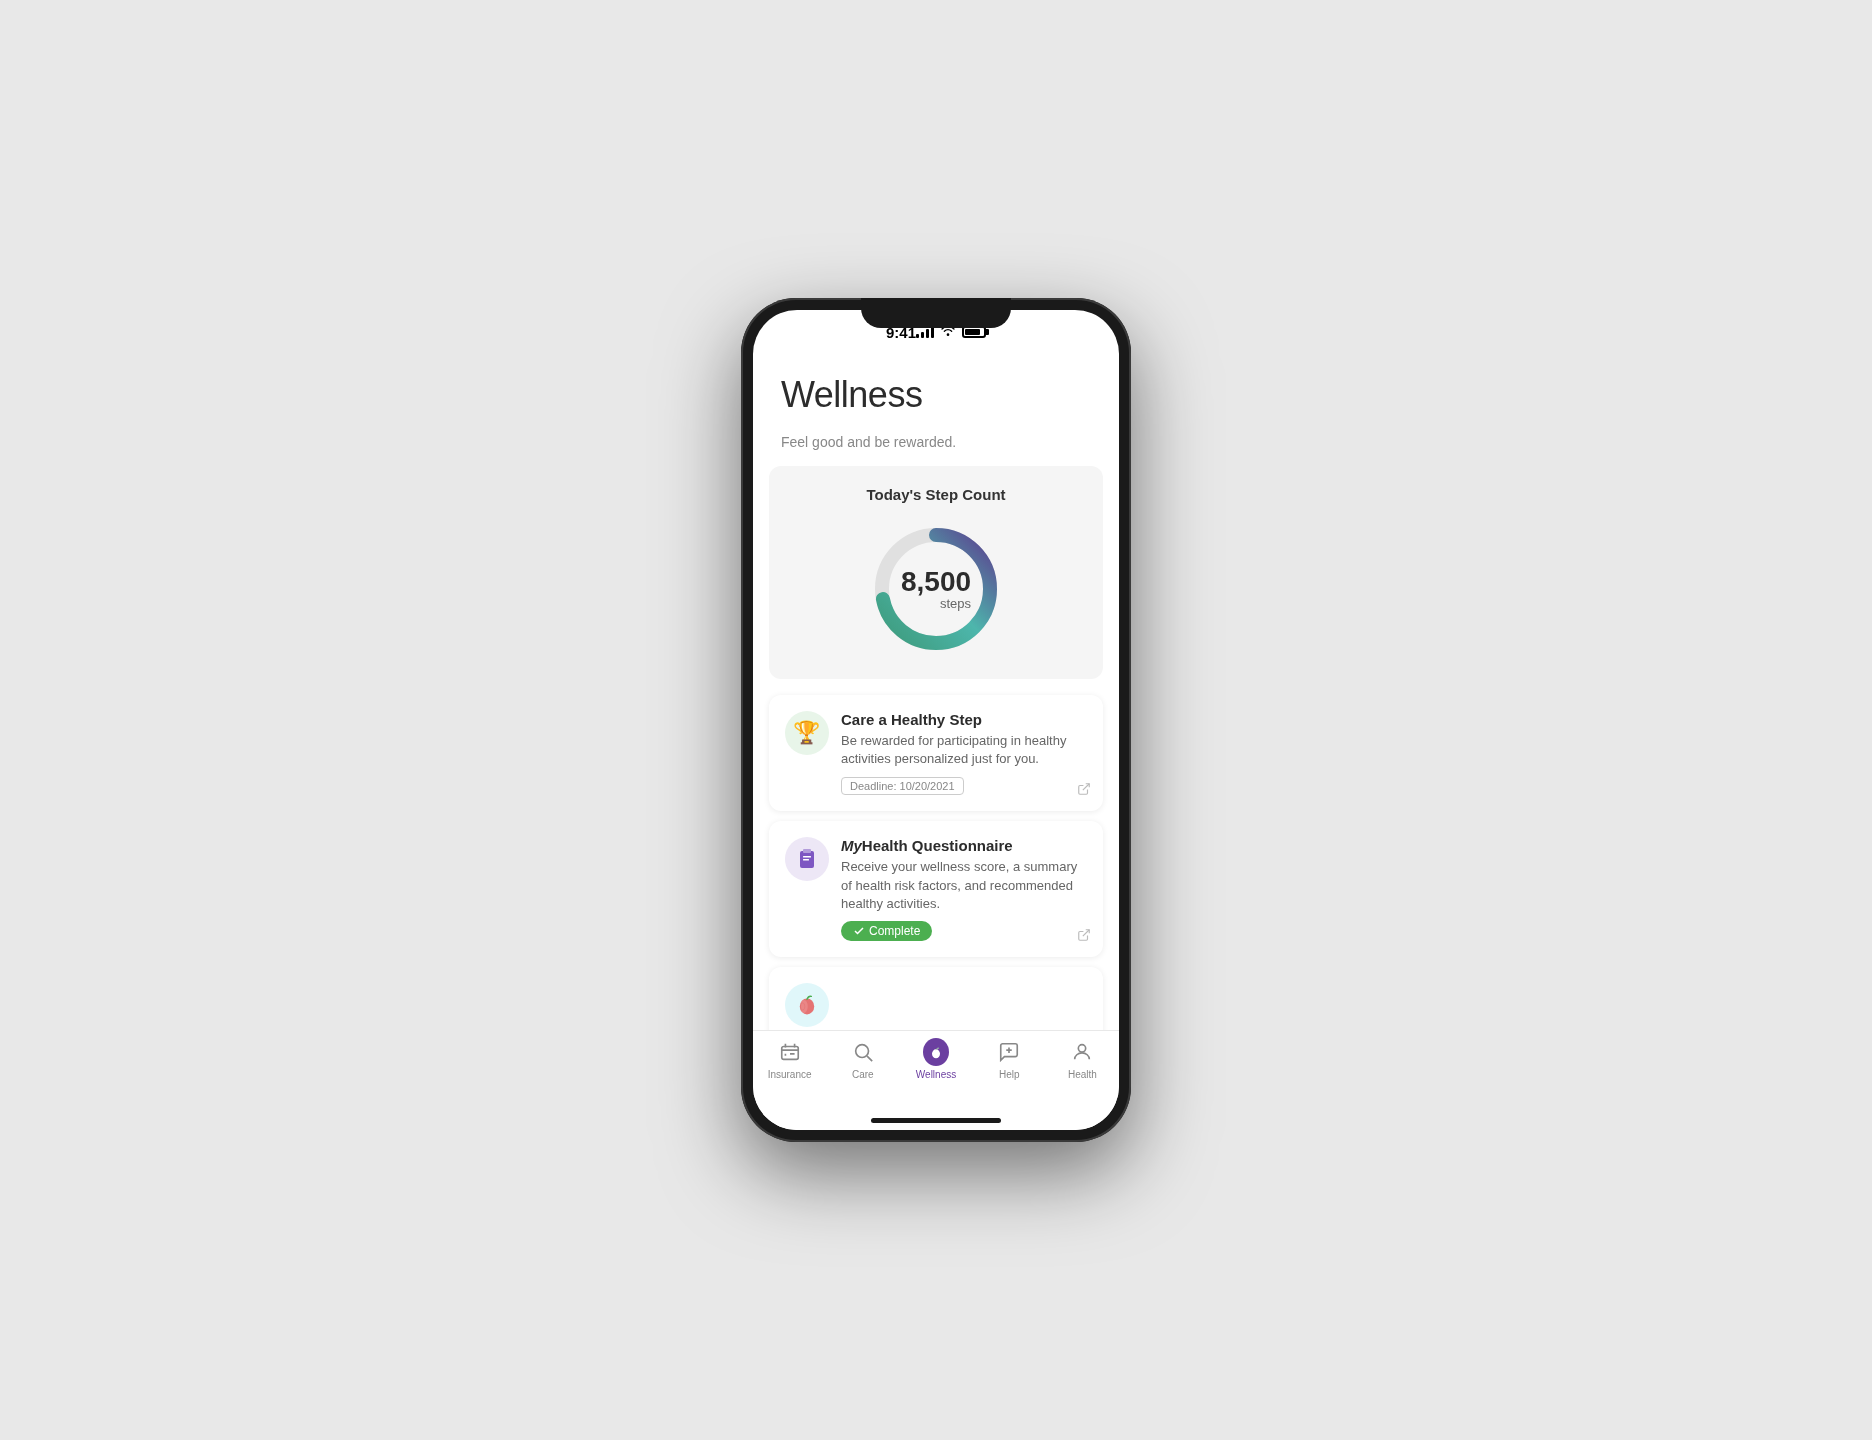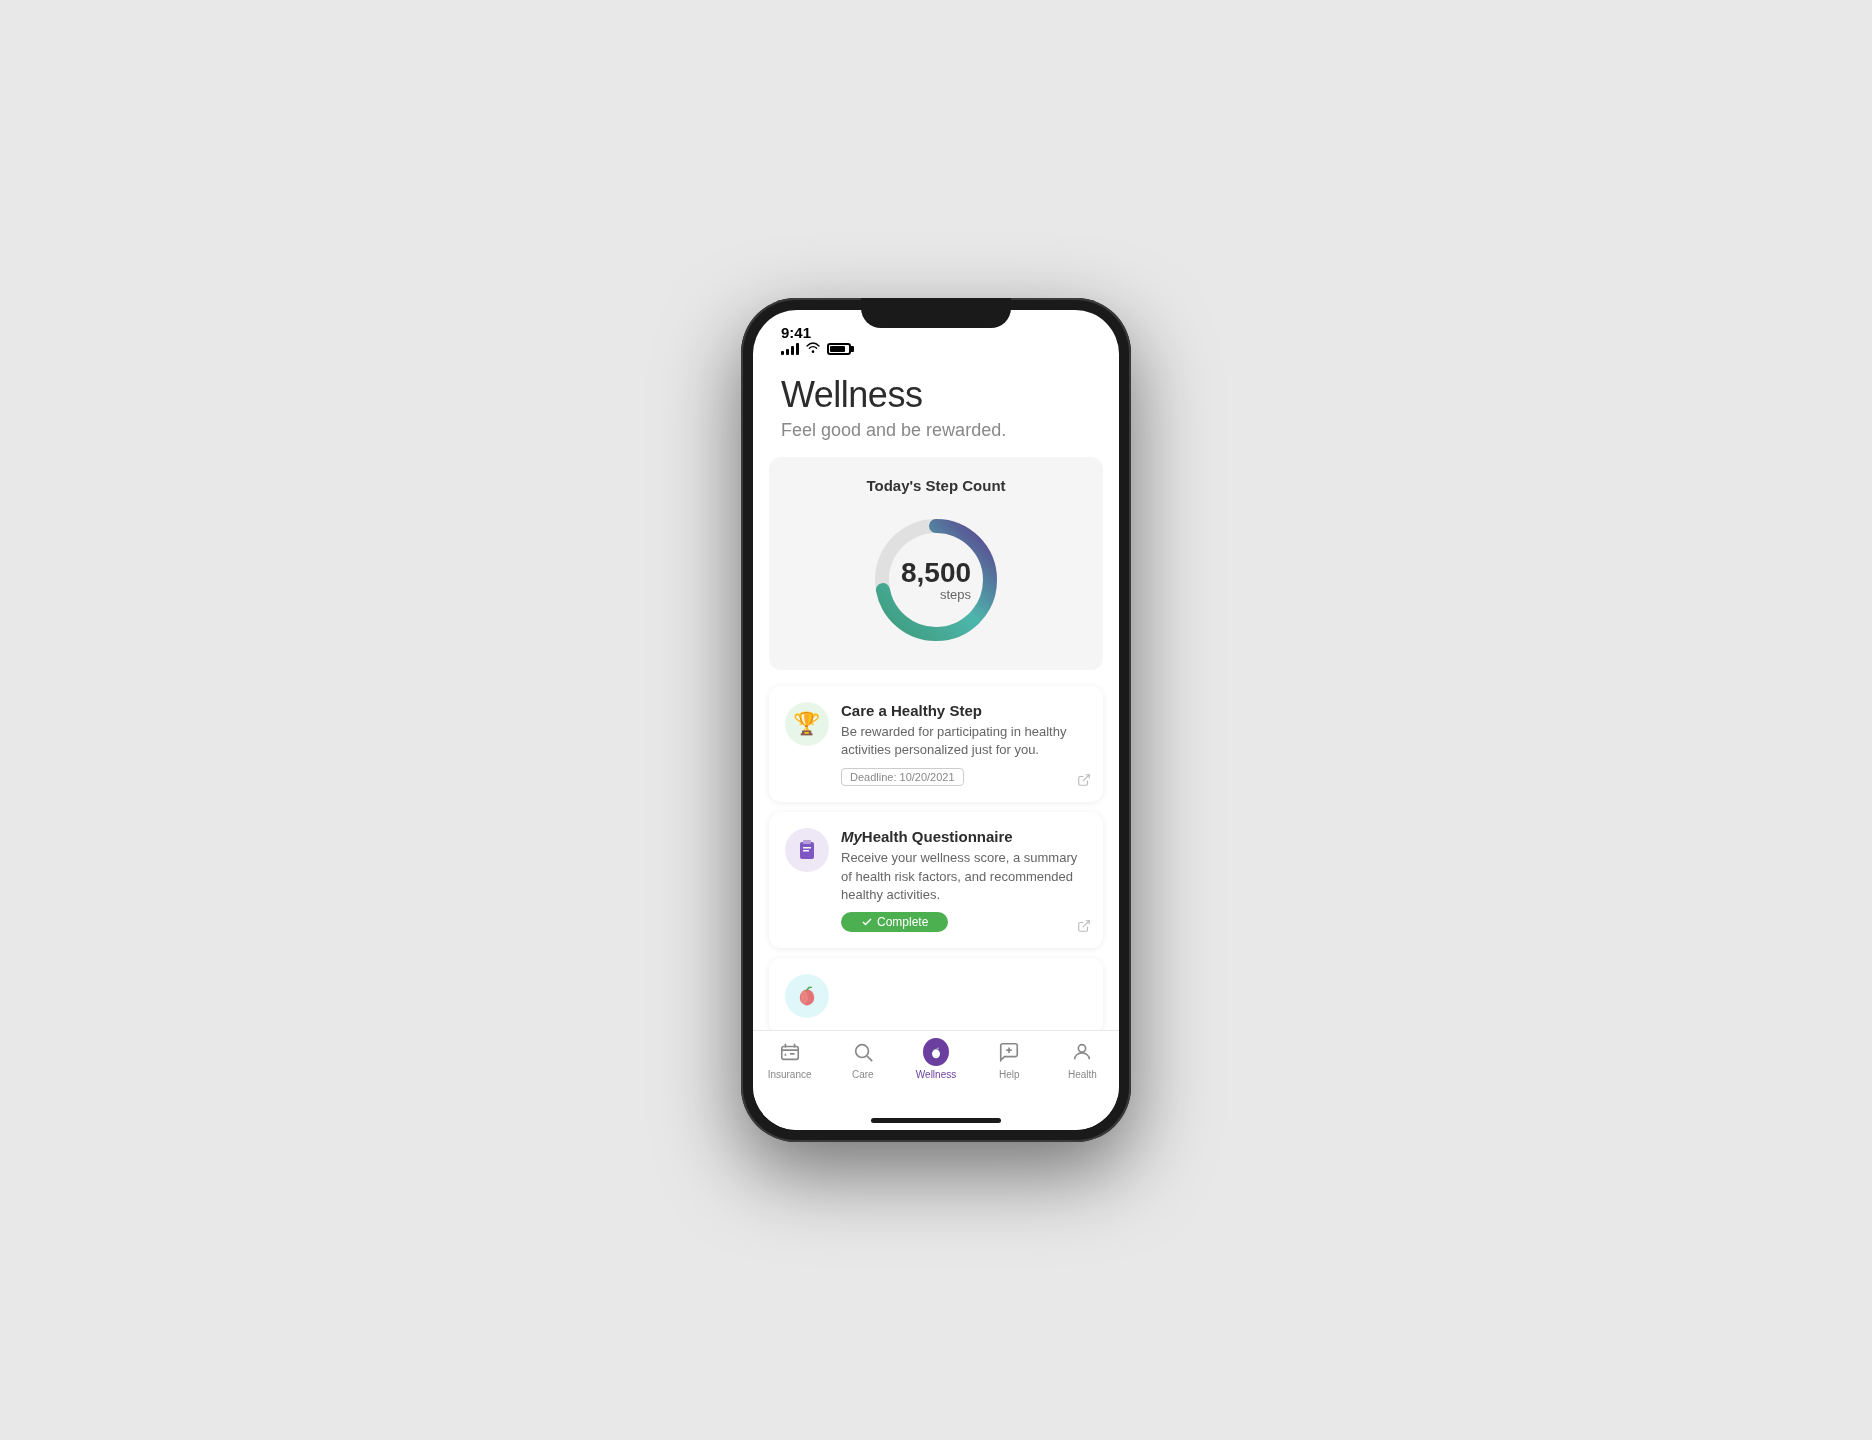--- a/index.html
+++ b/index.html
@@ -47,25 +47,24 @@
     }
 
     
     .status-bar {
       height: 44px;
       display: flex;
       align-items: flex-start;
       padding-top: 14px;
       padding-left: 28px;
       padding-right: 28px;
-      justify-content: flex-start;
+      justify-content: center;
       flex-shrink: 0;
       position: relative;
       z-index: 50;
-      flex-direction: column;
     }
     .status-time {
       font-size: 15px;
       font-weight: 600;
       color: #000;
     }
     .status-icons {
       display: flex;
       align-items: center;
       gap: 6px;
@@ -127,23 +126,23 @@
     .page-header {
       padding: 20px 28px 16px 28px;
     }
     .page-title {
       font-size: 36px;
       font-weight: 300;
       color: #2c2c2c;
       letter-spacing: -0.5px;
     }
     .page-subtitle {
-      font-size: 18px;
+      font-size: 14px;
       color: #888;
-      margin-top: 4px;
+      margin-top: 18px;
     }
 
     
     .step-count-card {
       margin: 0 16px 16px 16px;
       background: #f5f5f5;
       border-radius: 12px;
       padding: 20px;
       display: flex;
       flex-direction: column;
@@ -239,21 +238,21 @@
       font-size: 11px;
       color: #888;
     }
     .complete-badge {
       display: inline-flex;
       align-items: center;
       gap: 4px;
       background: #4caf50;
       color: #fff;
       border-radius: 20px;
-      padding: 3px 20px;
+      padding: 3px 12px;
       font-size: 12px;
       font-weight: 500;
     }
     .external-link-icon {
       position: absolute;
       bottom: 12px;
       right: 12px;
       color: #bbb;
       font-size: 14px;
     }

